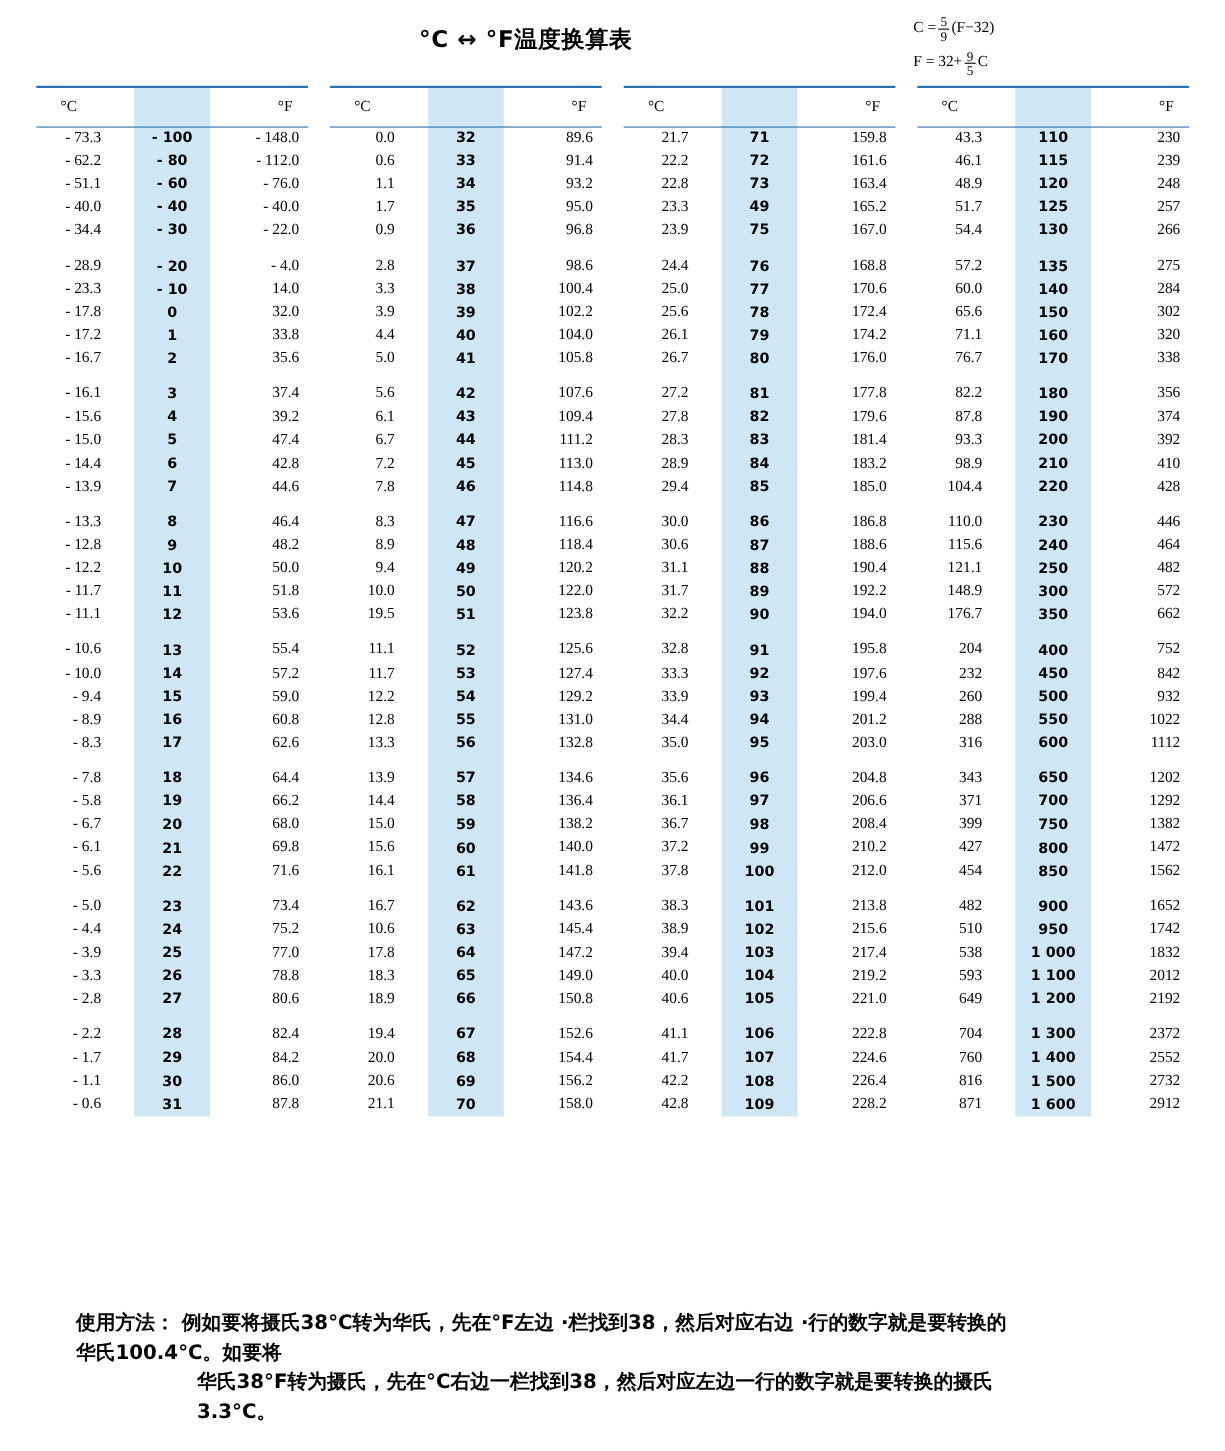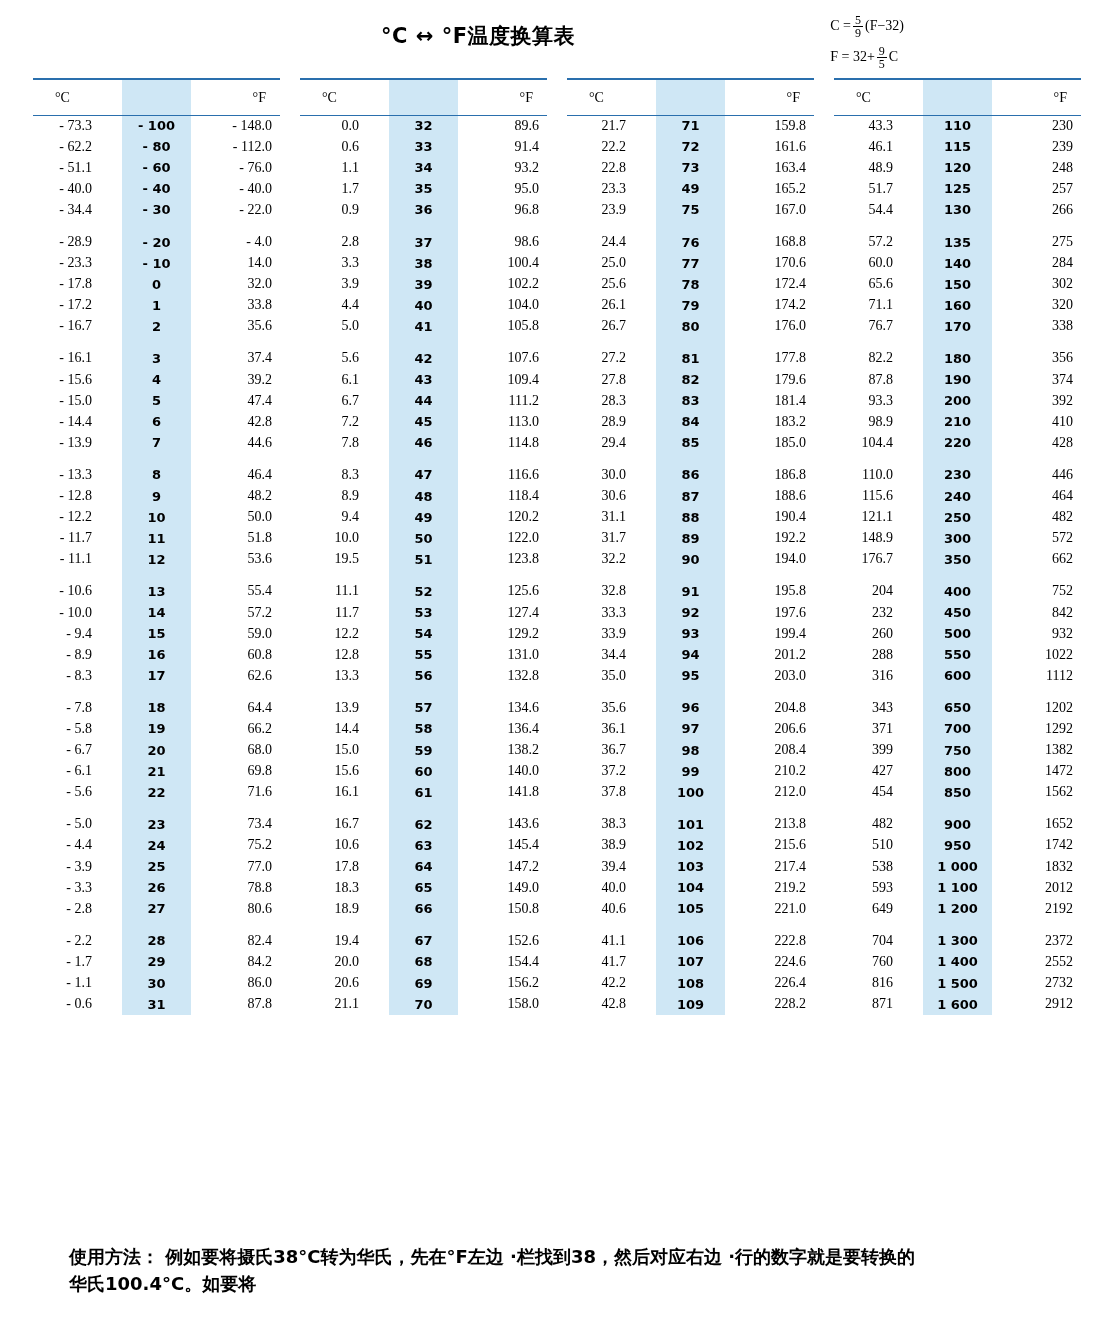--- a/index.html
+++ b/index.html
@@ -1173,15 +1173,16 @@
               <td class="f-v">2912</td>
             </tr>
           </tbody>
         </table>
         <div style="position: absolute; left: 0px; right: 0px; top: 37px; border-bottom: 1px solid rgb(42, 111, 173);"></div>
       </div>
     </div>
 
   <div class="footnote">
     <div class="l1">使用方法：  例如要将摄氏38°C转为华氏，先在°F左边  ·栏找到38，然后对应右边  ·行的数字就是要转换的华氏100.4°C。如要将</div>
+    <div class="l2">华氏38°F转为摄氏，先在°C右边一栏找到38，然后对应左边一行的数字就是要转换的摄氏3.3°C。</div>
   </div>
 
 </div>
 
 </body></html>

